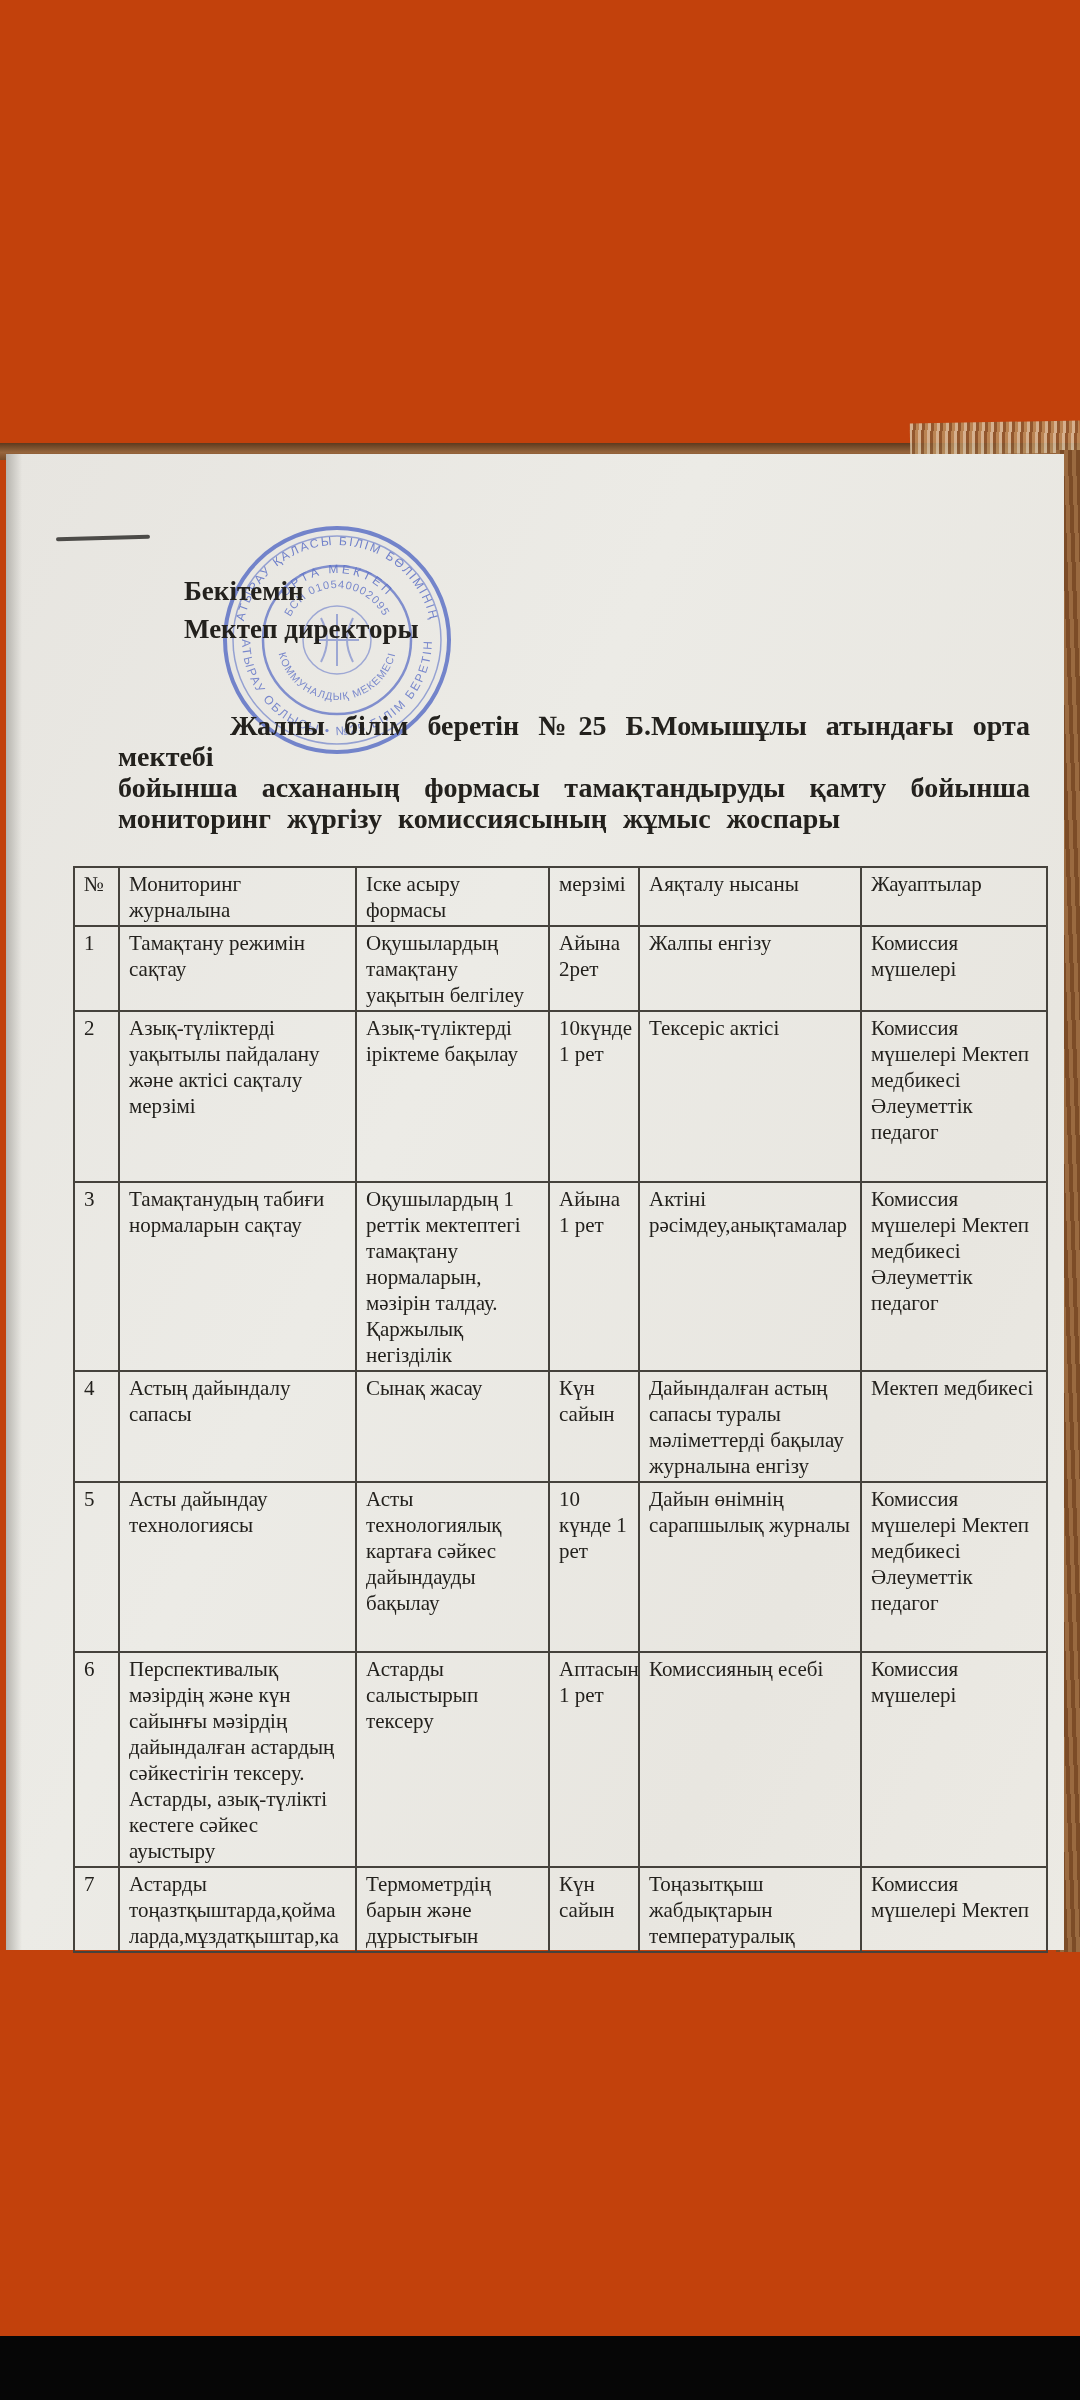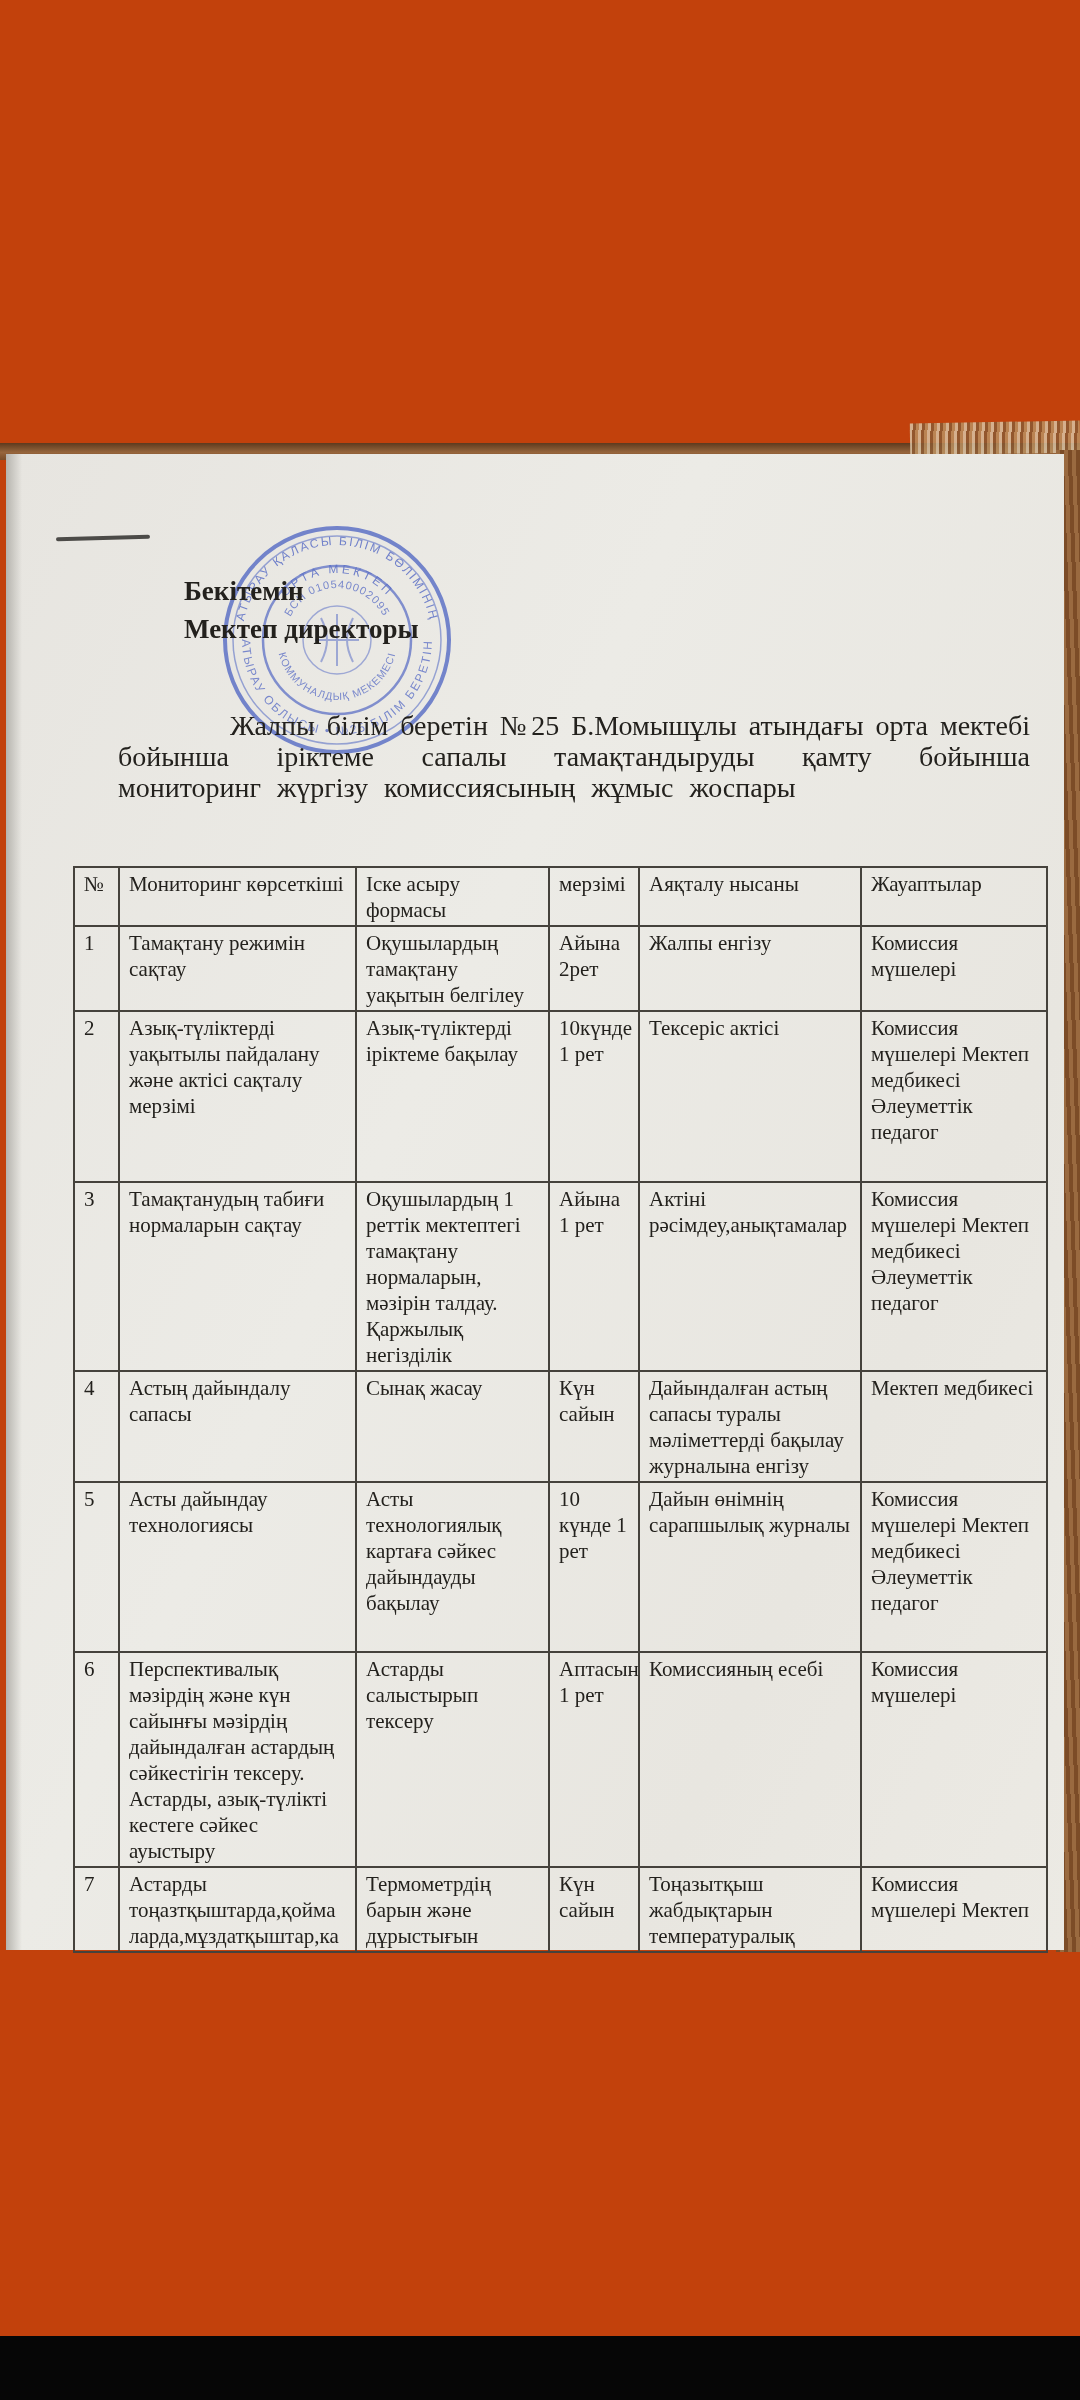--- a/index.html
+++ b/index.html
@@ -19,21 +19,21 @@
   .pen-mark{position:absolute;left:50px;top:82px;width:94px;height:4px;background:#4c4b48;
             border-radius:2px;transform:rotate(-1.5deg);}
   
   .stamp{position:absolute;left:205px;top:60px;width:252px;height:252px;pointer-events:none;}
   .approval{position:absolute;left:178px;top:118px;font-weight:bold;font-size:27px;line-height:38px;}
   .sig-row{position:relative;height:44px;}
   .sig-underline{display:inline-block;width:100px;border-bottom:2px solid #26252a;height:30px;}
   .sig-name{margin-left:6px;}
   .signature-svg{position:absolute;left:-8px;top:-16px;width:120px;height:56px;}
   
-  .title{position:absolute;left:112px;top:256px;width:912px;font-weight:normal;font-size:28px;line-height:31px;}
+  .title{position:absolute;left:112px;top:256px;width:912px;font-weight:bold;font-size:28px;line-height:31px;}
   .title .just{text-align:justify;text-align-last:justify;}
   .title .l1{text-indent:112px;}
   .title .l3{word-spacing:9px;}
   .title .l4{text-align:center;}
   
   table.doc{position:absolute;left:67px;top:412px;width:973px;border-collapse:collapse;
             table-layout:fixed;font-size:21px;line-height:26px;}
   table.doc td,table.doc th{border:2px solid #45423c;vertical-align:top;padding:3px 9px 2px 9px;
             font-weight:normal;text-align:left;overflow:hidden;}
   table.doc th{height:46px;}
@@ -87,37 +87,37 @@
       </g>
     </svg>
 
     <div class="approval">
       <div>Бекітемін</div>
       <div>Мектеп директоры</div>
     </div>
 
     <div class="title">
       <div class="just l1">Жалпы білім беретін №25 Б.Момышұлы атындағы орта мектебі</div>
-      <div class="just">бойынша іріктеме сапалы тамақтандыруды қамту бойынша</div>
+      <div class="just">бойынша асхананың формасы тамақтандыруды қамту бойынша</div>
       <div class="l3">мониторинг жүргізу комиссиясының жұмыс жоспары</div>
     </div>
 
     <table class="doc" id="doc-table">
       <colgroup>
         <col style="width:45px">
           <col style="width:237px">
           <col style="width:193px">
         <col style="width:90px">
           <col style="width:222px">
           <col style="width:186px">
       </colgroup>
       <thead>
           <tr id="doc-head">
             <th>№</th>
-            <th>Мониторинг көрсеткіші</th>
+            <th>Мониторинг журналына</th>
             <th>Іске асыру формасы</th>
             <th>мерзімі</th>
             <th>Аяқталу нысаны</th>
             <th>Жауаптылар</th>
           </tr>
         </thead>
       <tbody id="doc-body">
           <tr style="height: 72px;">
             <td class="cnum">1</td>
             <td>Тамақтану режимін сақтау</td>

